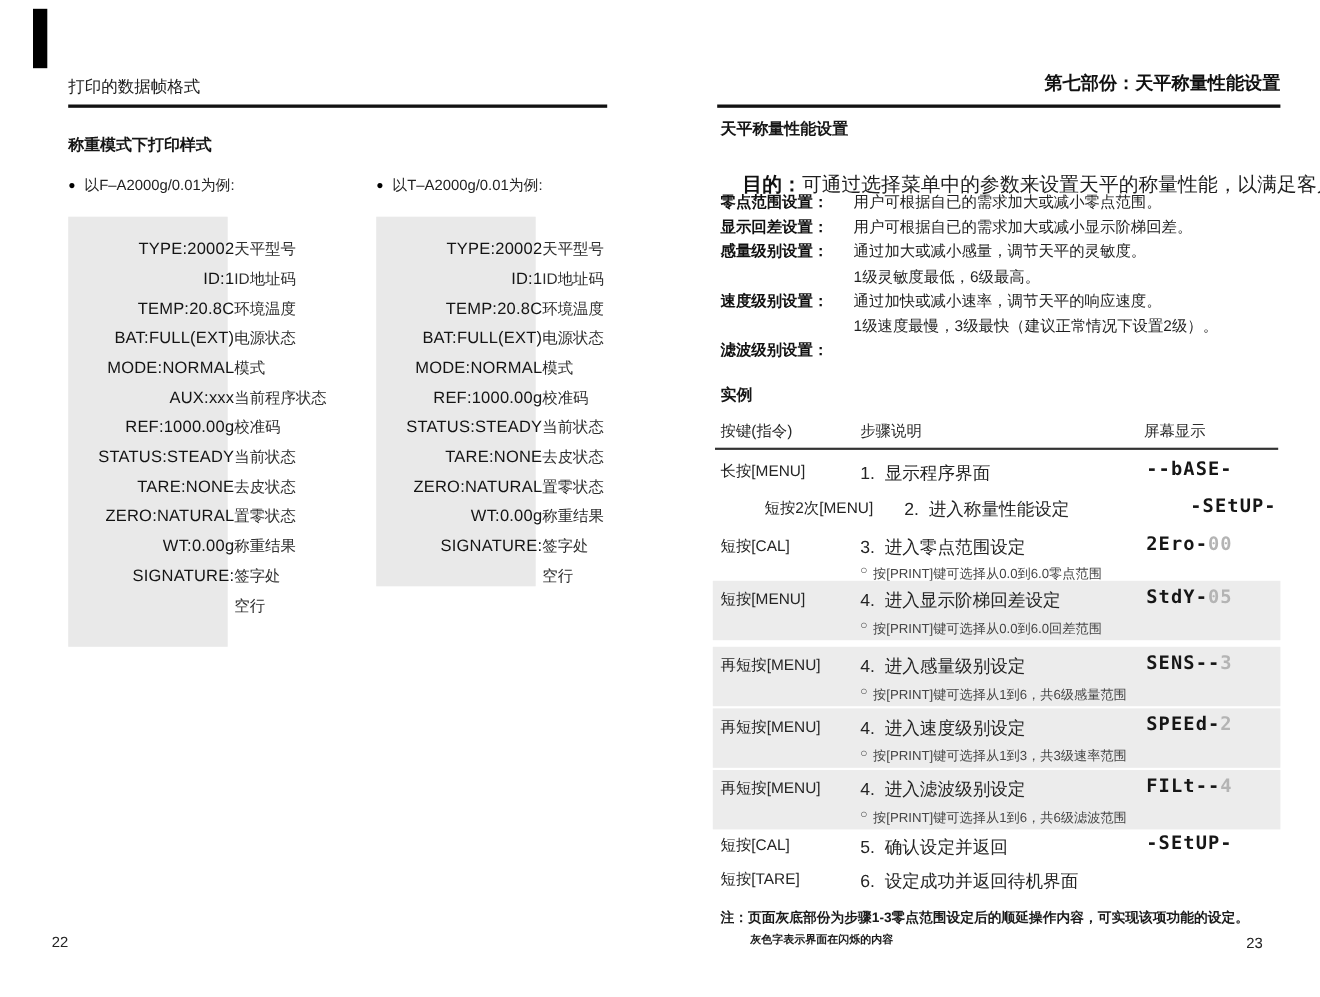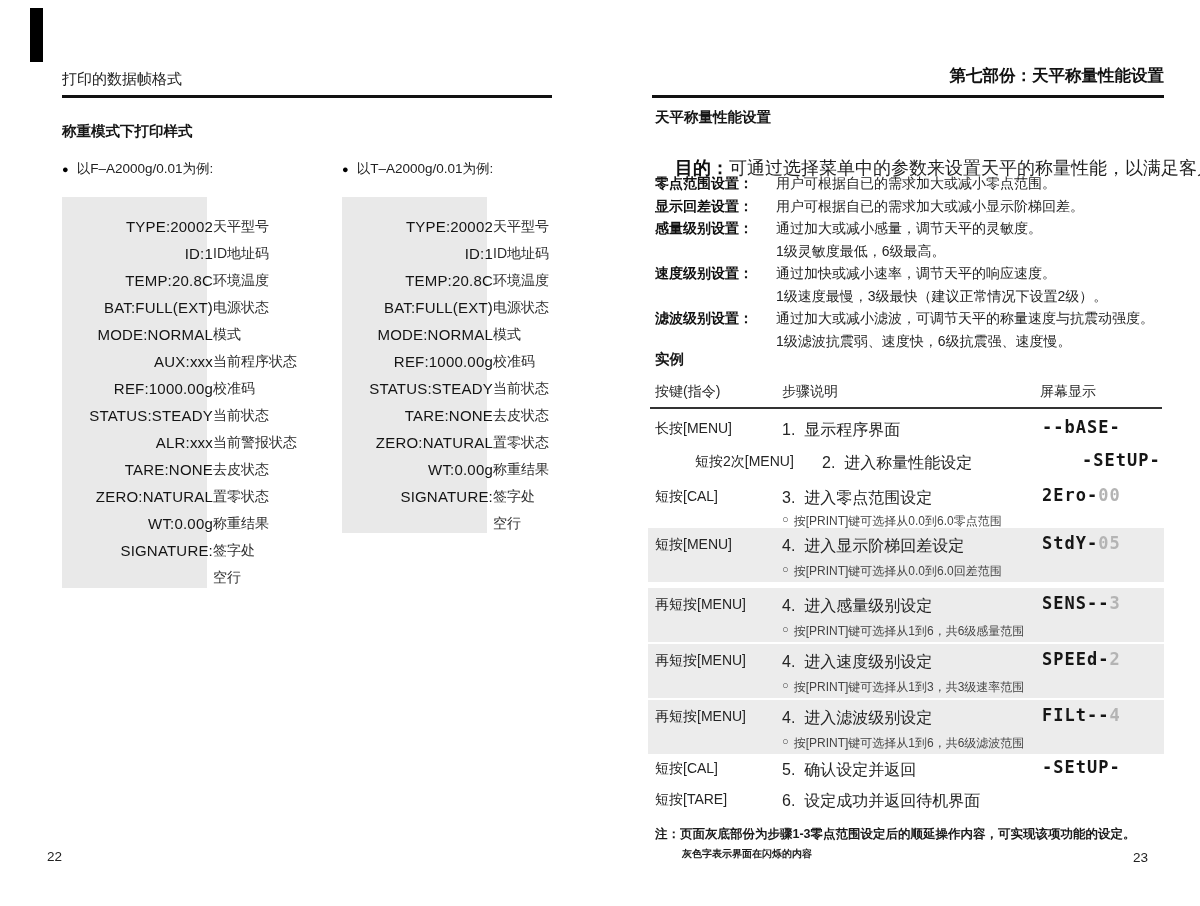--- a/index.html
+++ b/index.html
@@ -109,24 +109,20 @@
       </div>
     <div class="prow">
         <span class="pcode">REF:1000.00g</span>
         <span class="pdesc">校准码</span>
       </div>
     <div class="prow">
         <span class="pcode">STATUS:STEADY</span>
         <span class="pdesc">当前状态</span>
       </div>
     <div class="prow">
-        <span class="pcode">ALR:xxx</span>
-        <span class="pdesc">当前警报状态</span>
-      </div>
-    <div class="prow">
         <span class="pcode">TARE:NONE</span>
         <span class="pdesc">去皮状态</span>
       </div>
     <div class="prow">
         <span class="pcode">ZERO:NATURAL</span>
         <span class="pdesc">置零状态</span>
       </div>
     <div class="prow">
         <span class="pcode">WT:0.00g</span>
         <span class="pdesc">称重结果</span>
@@ -222,24 +218,20 @@
     </div>
     <div class="setting">
       <span class="slabel">速度级别设置：</span>
       <div>
         <div class="sline">通过加快或减小速率，调节天平的响应速度。</div>
         <div class="sline">1级速度最慢，3级最快（建议正常情况下设置2级）。</div>
       </div>
     </div>
     <div class="setting">
       <span class="slabel">滤波级别设置：</span>
-      <div>
-        <div class="sline">通过加大或减小滤波，可调节天平的称量速度与抗震动强度。</div>
-        <div class="sline">1级滤波抗震弱、速度快，6级抗震强、速度慢。</div>
-      </div>
     </div>
   </div>
 
   <div class="ex-title">实例</div>
   <div class="colhead ch-key">按键(指令)</div>
   <div class="colhead ch-step">步骤说明</div>
   <div class="colhead ch-disp">屏幕显示</div>
   <div class="rule-table"></div>
 
   <div class="xrow" style="top:420px;">

